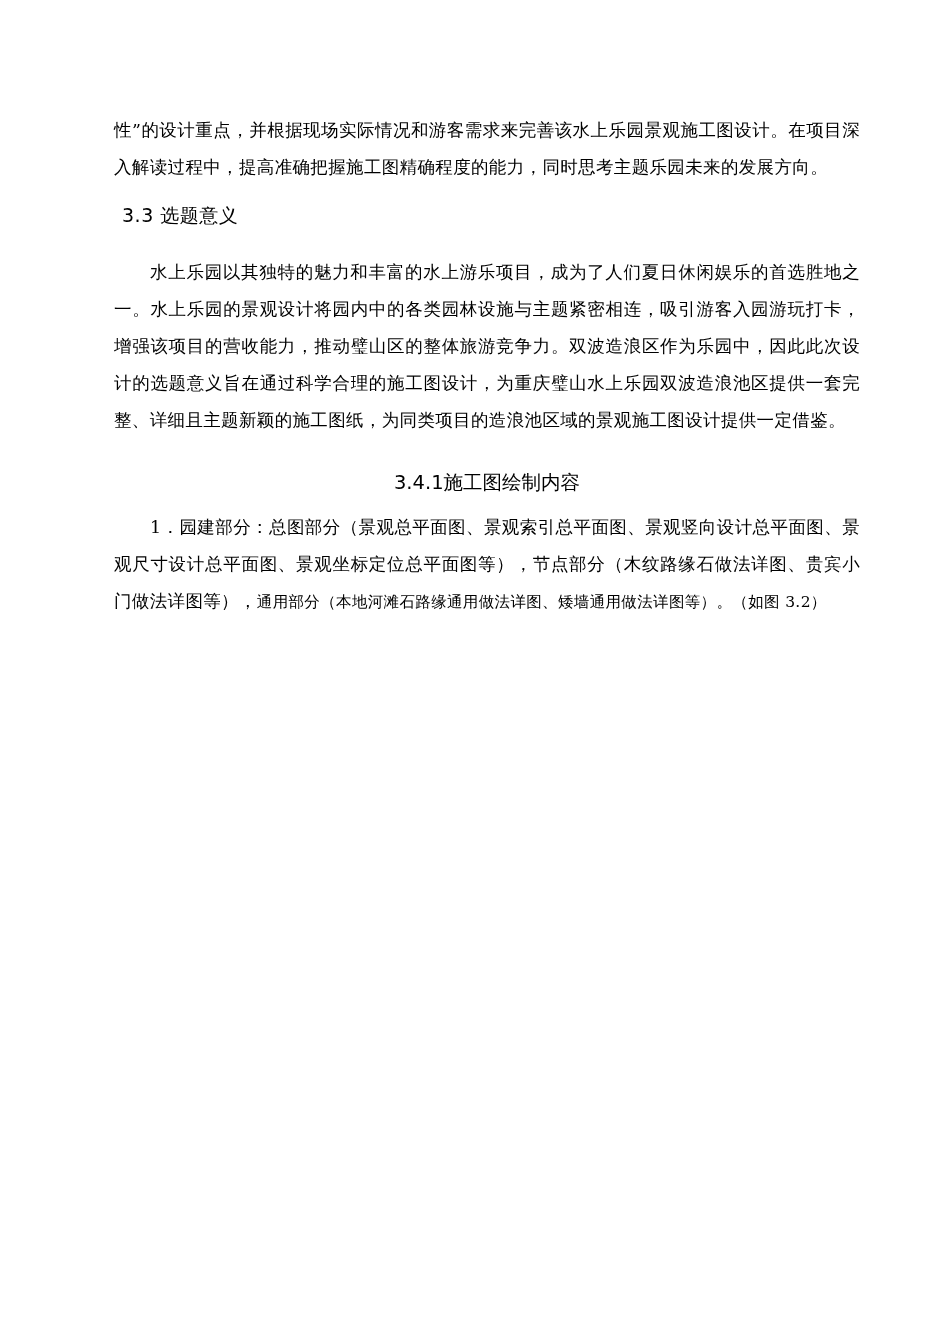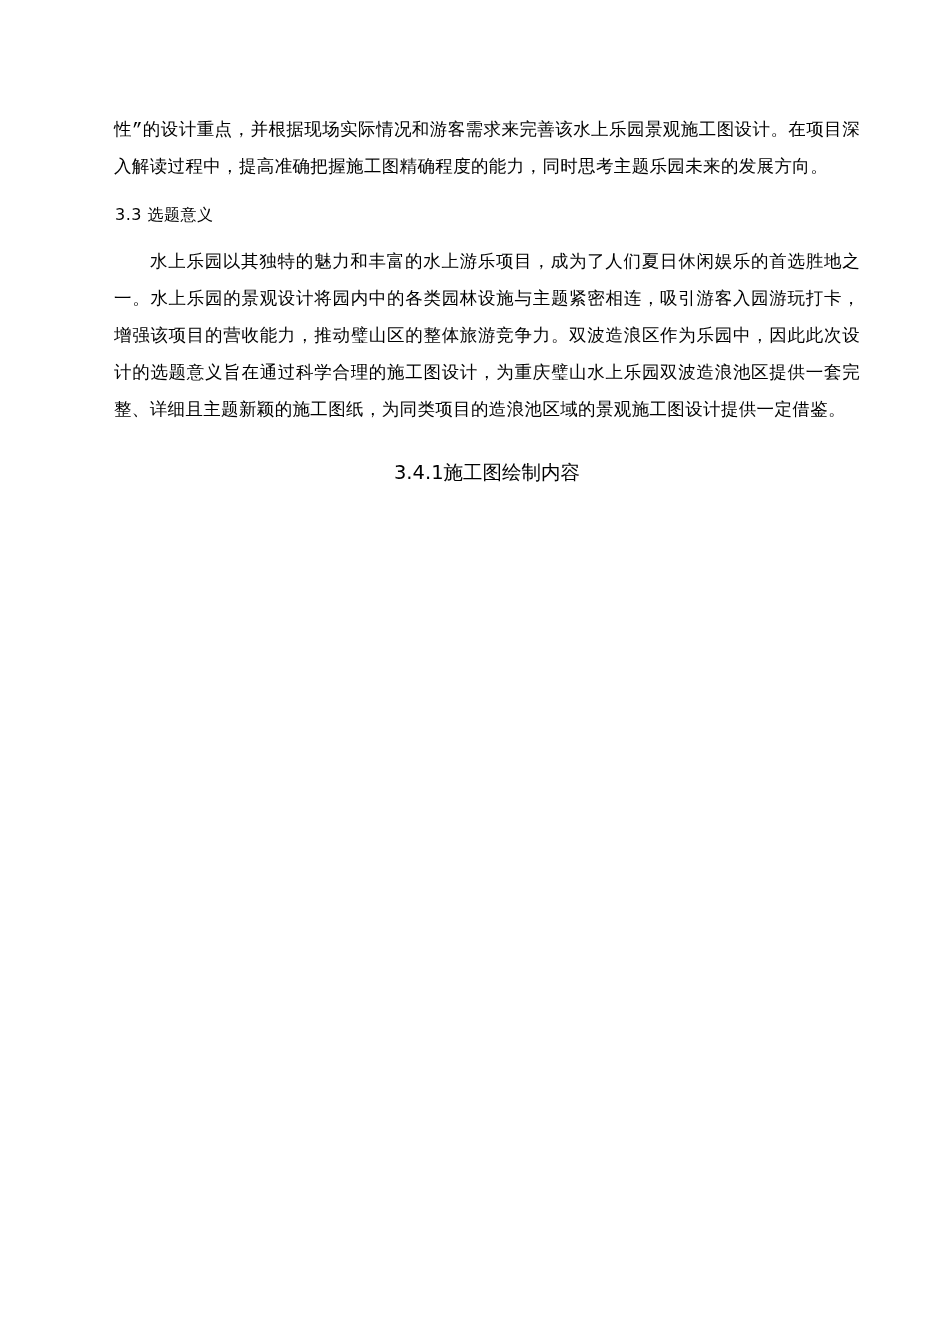--- a/index.html
+++ b/index.html
@@ -1,31 +1,32 @@
 <!DOCTYPE html>
 <html><head>
 <meta charset="utf-8">
 <style>
   html, body { margin: 0; padding: 0; background: #ffffff; }
   body { width: 950px; height: 1344px; position: relative; overflow: hidden;
          font-family: "DejaVu Serif", "Liberation Serif", serif; color: #000; }
   .page { position: absolute; left: 114px; top: 112px; width: 746px; }
-  .para { font-size: 17.5px; line-height: 37px; margin: 0; text-align: justify; letter-spacing: 0.35px; font-family: Liberation Mono, monospace; }
+  .para { font-size: 17.5px; line-height: 37px; margin: 0; text-align: justify; letter-spacing: 0.35px; }
   .indent { text-indent: 36px; }
-  .h2 { font-family: "DejaVu Sans", "Liberation Sans", sans-serif; font-size: 16px; font-weight: normal;
-        margin: 1px; line-height: 30px; letter-spacing: 0.5px; }
+  .h2 { font-family: "DejaVu Sans", "Liberation Sans", sans-serif; font-size: 19px; font-weight: normal;
+        margin: 8px; line-height: 30px; letter-spacing: 0.5px; }
   .h3 { font-family: "DejaVu Sans", "Liberation Sans", sans-serif; font-size: 19.5px; font-weight: normal;
         margin: 0; line-height: 28px; text-align: center; }
   .small { font-size: 15.5px; }
 </style>
 </head>
 <body>
 
 <div class="page">
   <p class="para">性”的设计重点，并根据现场实际情况和游客需求来完善该水上乐园景观施工图设计。在项目深入解读过程中，提高准确把握施工图精确程度的能力，同时思考主题乐园未来的发展方向。</p>
 
   <h2 class="h2" style="margin-top:14px;">3.3  选题意义</h2>
-  <p class="para indent" style="margin-top:14px;">水上乐园以其独特的魅力和丰富的水上游乐项目，成为了人们夏日休闲娱乐的首选胜地之一。水上乐园的景观设计将园内中的各类园林设施与主题紧密相连，吸引游客入园游玩打卡，增强该项目的营收能力，推动璧山区的整体旅游竞争力。双波造浪区作为乐园中，因此此次设计的选题意义旨在通过科学合理的施工图设计，为重庆璧山水上乐园双波造浪池区提供一套完整、详细且主题新颖的施工图纸，为同类项目的造浪池区域的景观施工图设计提供一定借鉴。</p>
+  <p class="para indent" style="margin-top:24px;">水上乐园以其独特的魅力和丰富的水上游乐项目，成为了人们夏日休闲娱乐的首选胜地之一。水上乐园的景观设计将园内中的各类园林设施与主题紧密相连，吸引游客入园游玩打卡，增强该项目的营收能力，推动璧山区的整体旅游竞争力。双波造浪区作为乐园中，因此此次设计的选题意义旨在通过科学合理的施工图设计，为重庆璧山水上乐园双波造浪池区提供一套完整、详细且主题新颖的施工图纸，为同类项目的造浪池区域的景观施工图设计提供一定借鉴。</p>
 
 
   <h3 class="h3" style="margin-top:30px;">3.4.1施工图绘制内容</h3>
 
+  <p class="para indent" style="margin-top:12px;"><span>1．园建部分：总图部分（景观总平面图、景观索引总平面图、景观竖向设计总平面图、景观尺寸设计总平面图、景观坐标定位总平面图等），节点部分（木纹路缘石做法详图、贵宾小门做法详图等），</span><span class="small">通用部分（本地河滩石路缘通用做法详图、矮墙通用做法详图等）。（如图 3.2）</span></p>
 </div>
 
 </body></html>

